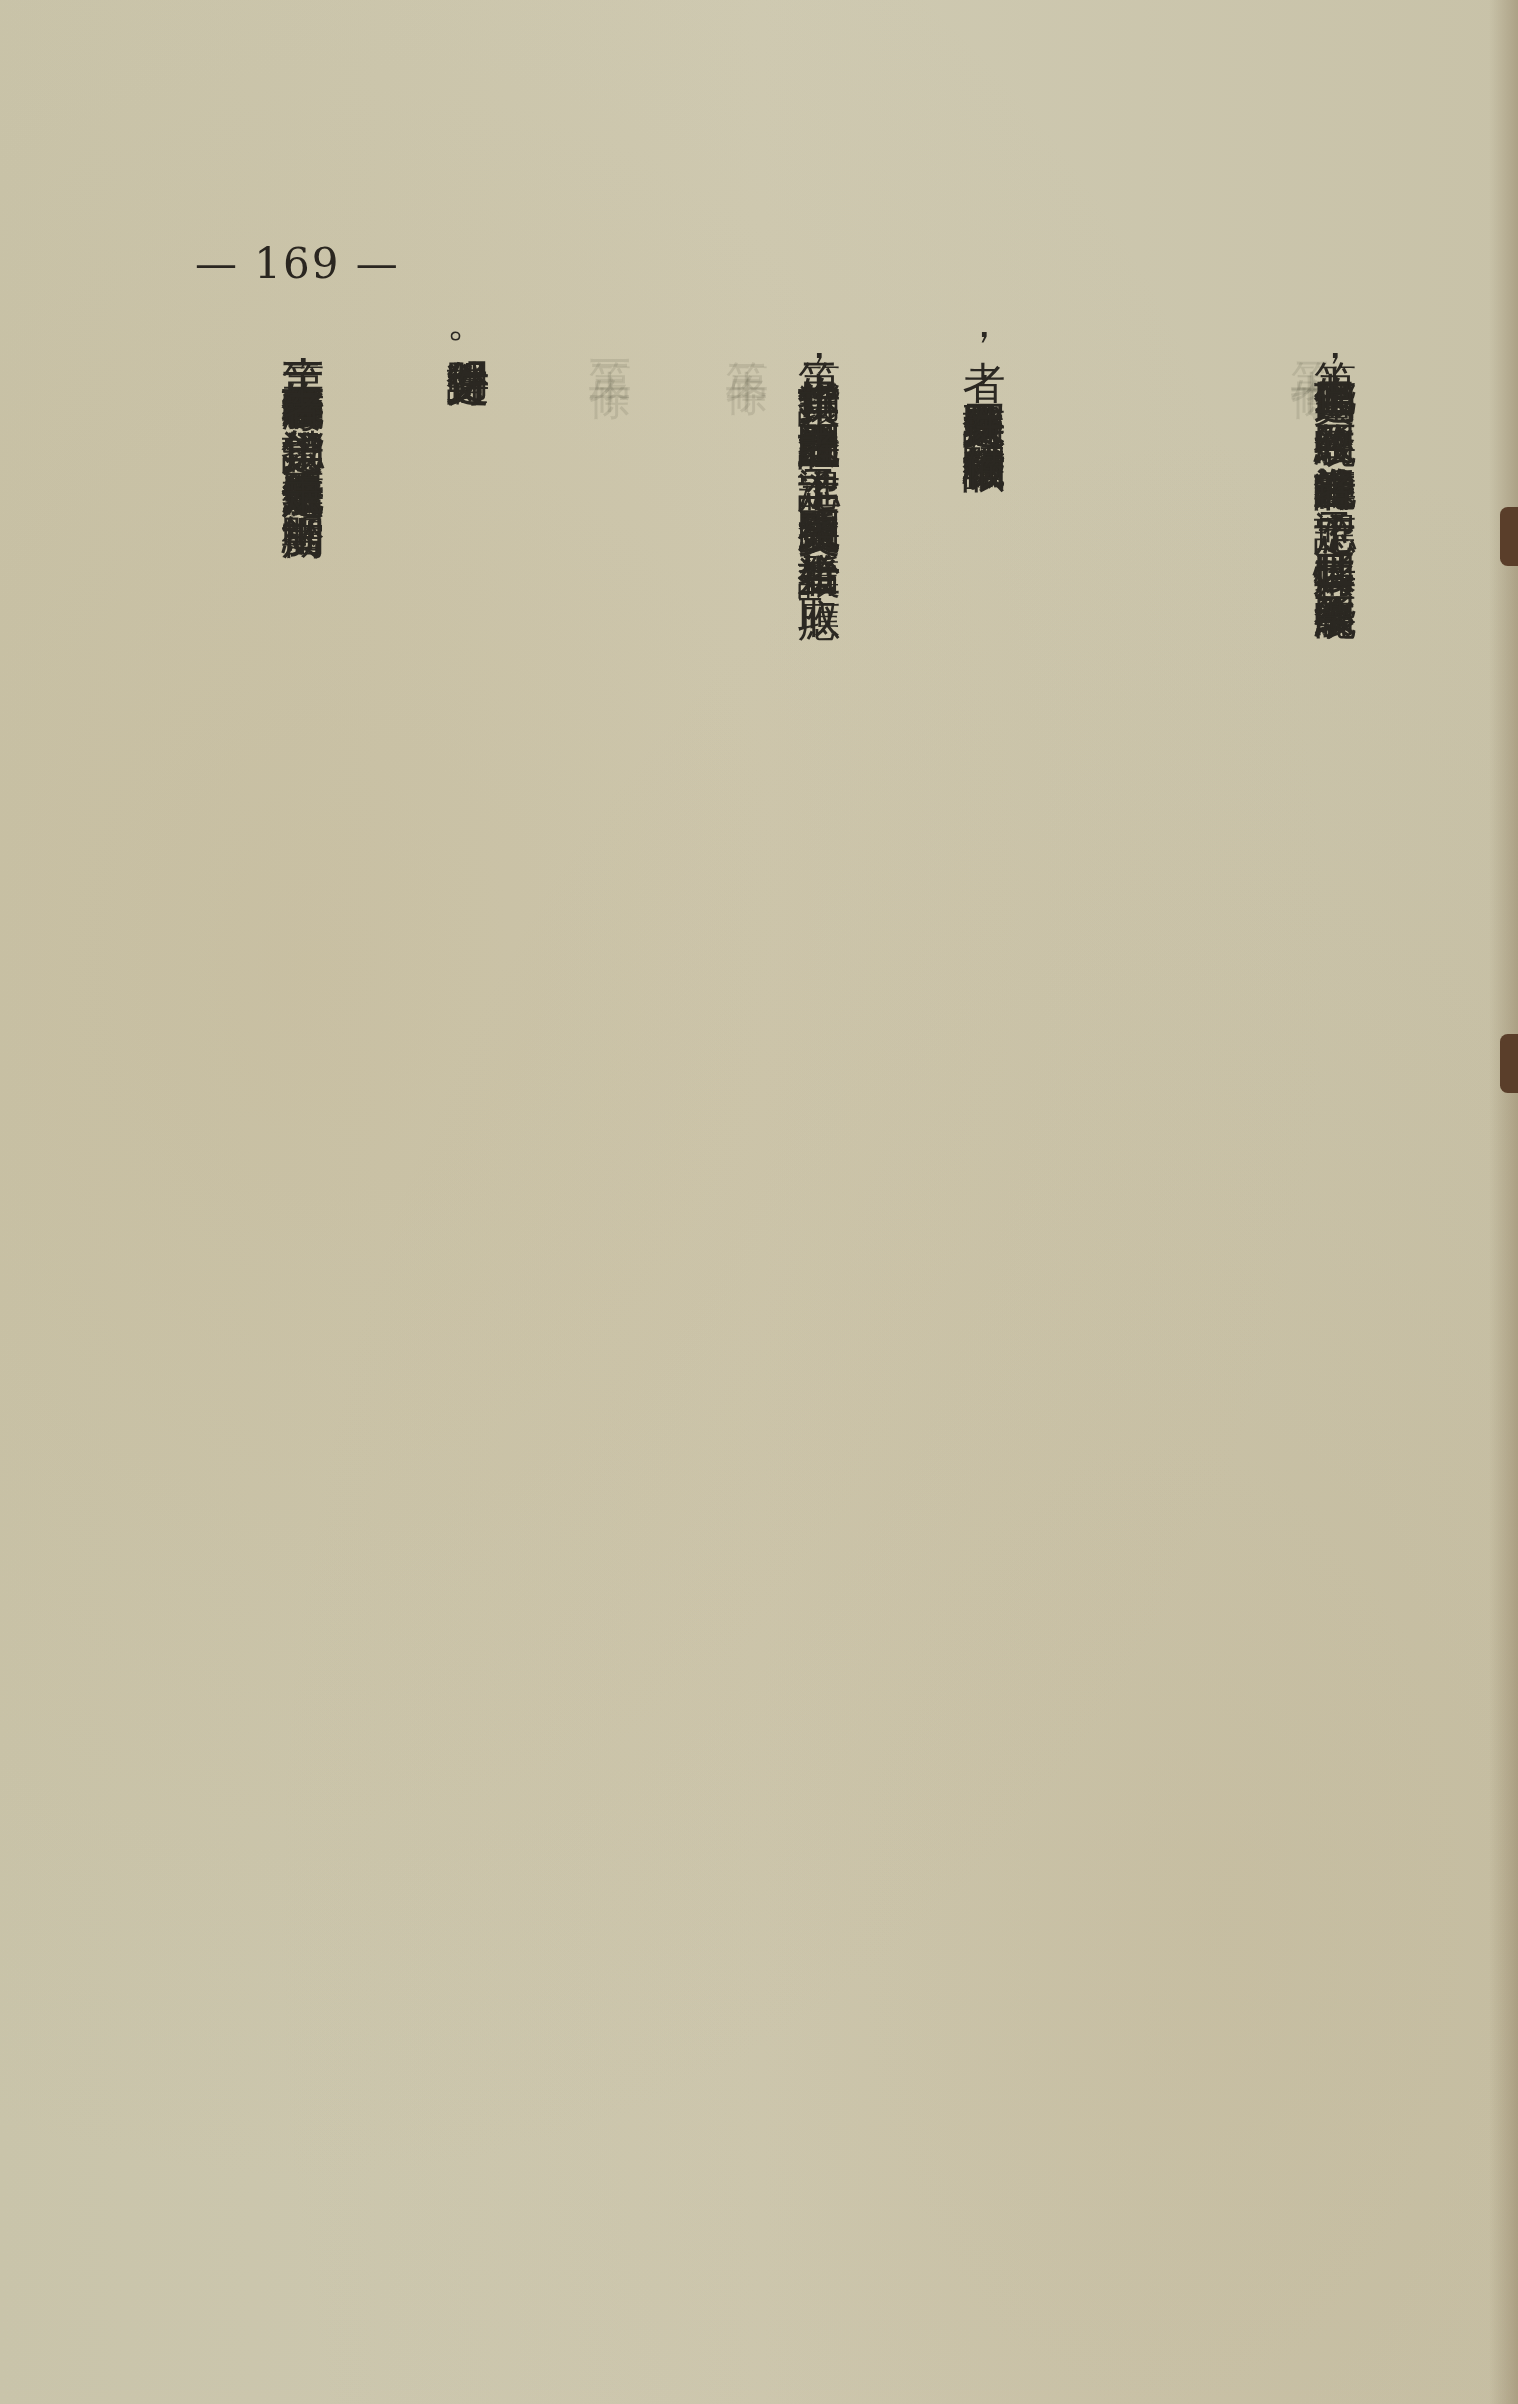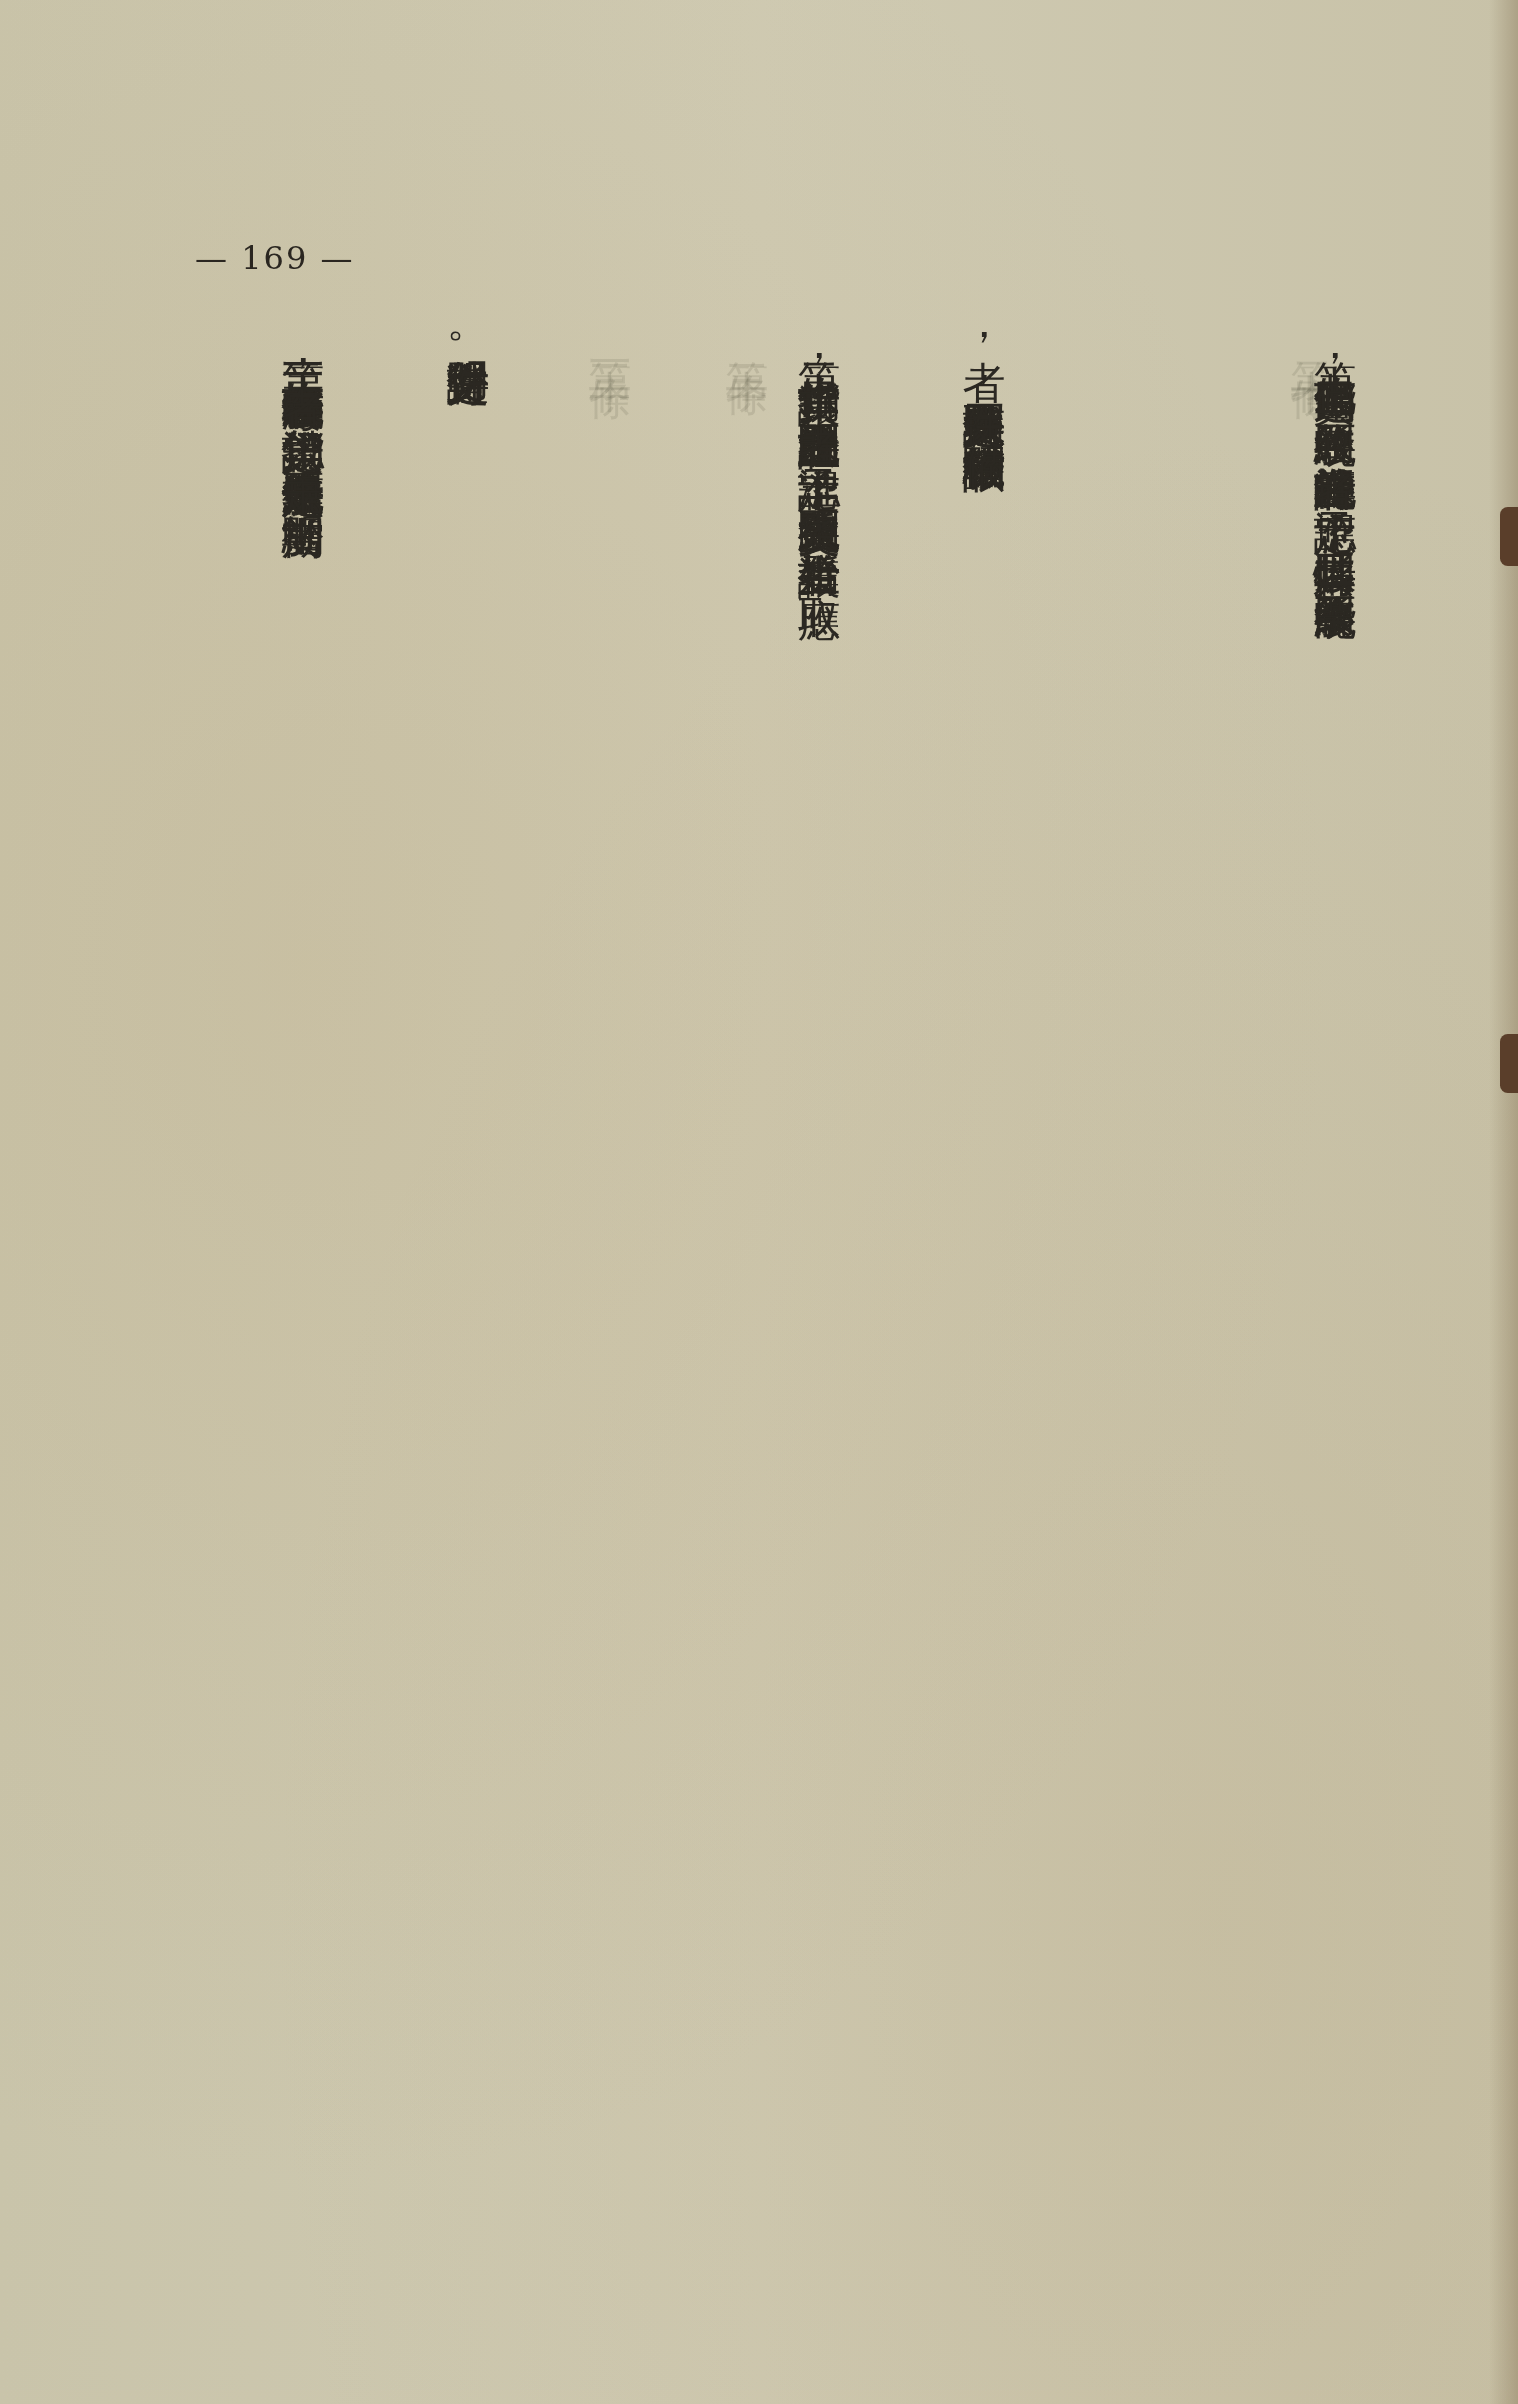--- a/index.html
+++ b/index.html
@@ -36,21 +36,21 @@
       right: 0;
       width: 17.6px;
       height: 59px;
       background: #5a3e2a;
       border-radius: 7.8px 0 0 7.8px;
     }
     .page-number {
       position: absolute;
       left: 195px;
       top: 239px;
-      font-size: 32px;
+      font-size: 42px;
       color: #2a2620;
       letter-spacing: 2px;
       font-family: "DejaVu Serif", serif;
     }
     .text-block {
       position: absolute;
       top: 327px;
       right: 146px;
       height: 1804px;
       writing-mode: vertical-rl;

